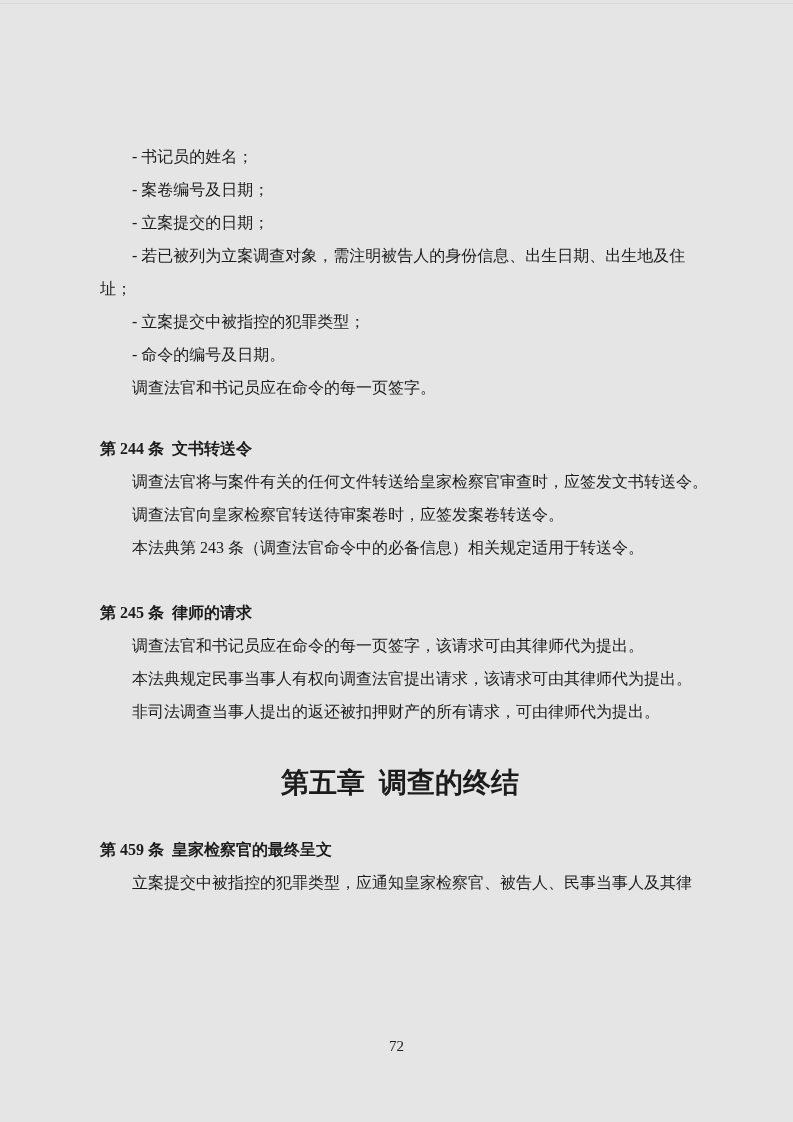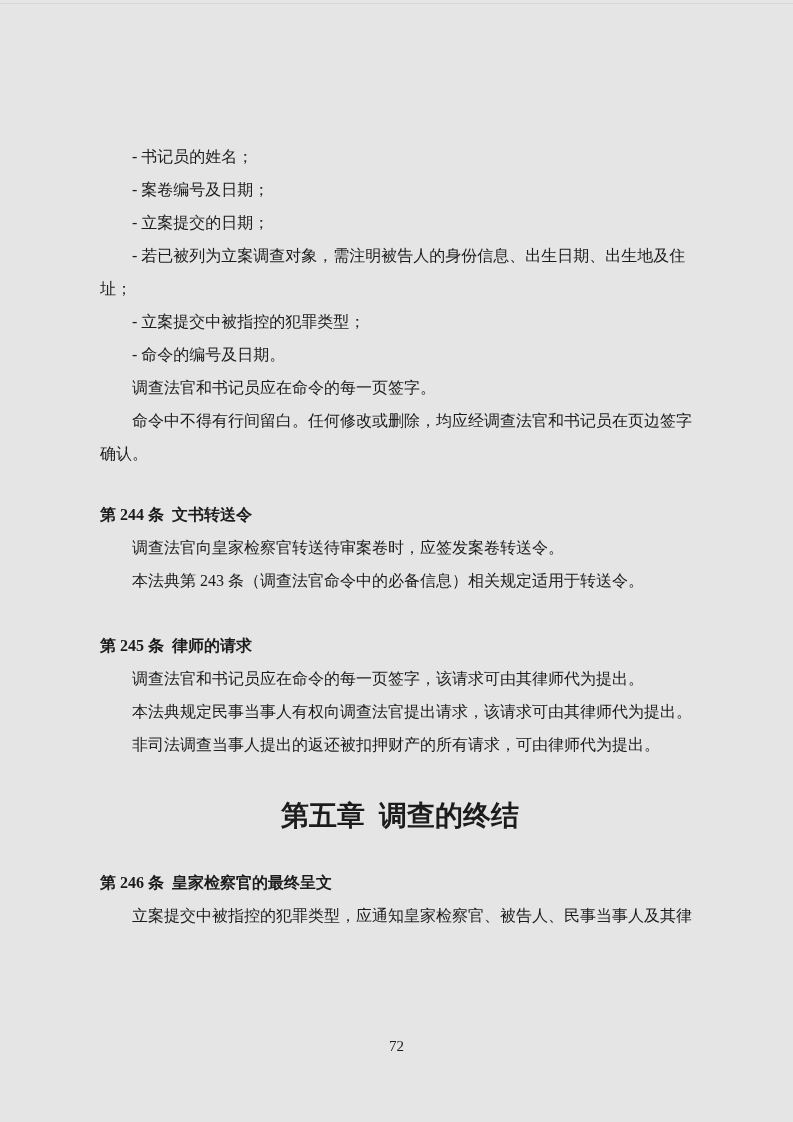--- a/index.html
+++ b/index.html
@@ -77,32 +77,32 @@
   <div class="content">
 
     <p class="para">- 书记员的姓名；</p>
     <p class="para">- 案卷编号及日期；</p>
     <p class="para">- 立案提交的日期；</p>
     <p class="para wrap">- 若已被列为立案调查对象，需注明被告人的身份信息、出生日期、出生地及住址；</p>
     <p class="para">- 立案提交中被指控的犯罪类型；</p>
     <p class="para">- 命令的编号及日期。</p>
 
     <p class="para">调查法官和书记员应在命令的每一页签字。</p>
-    <p class="para wrap">命令中不得有行间留白。任何修改或删除，均应经调查法官和书记员在页边签字确认。</p>
 
     <h3 class="article-heading">第 244 条  文书转送令</h3>
+    <p class="para">调查法官将与案件有关的任何文件转送给皇家检察官审查时，应签发文书转送令。</p>
     <p class="para">调查法官向皇家检察官转送待审案卷时，应签发案卷转送令。</p>
     <p class="para">本法典第 243 条（调查法官命令中的必备信息）相关规定适用于转送令。</p>
 
     <h3 class="article-heading mt32">第 245 条  律师的请求</h3>
     <p class="para">调查法官和书记员应在命令的每一页签字，该请求可由其律师代为提出。</p>
     <p class="para">本法典规定民事当事人有权向调查法官提出请求，该请求可由其律师代为提出。</p>
     <p class="para">非司法调查当事人提出的返还被扣押财产的所有请求，可由律师代为提出。</p>
 
     <h2 class="chapter-heading">第五章  调查的终结</h2>
 
-    <h3 class="article-heading mt34">第 246 条  皇家检察官的最终呈文</h3>
+    <h3 class="article-heading mt34">第 459 条  皇家检察官的最终呈文</h3>
     <p class="para">立案提交中被指控的犯罪类型，应通知皇家检察官、被告人、民事当事人及其律</p>
 
   </div>
 
   <div class="page-number">72</div>
 </div>
 
 </body></html>

